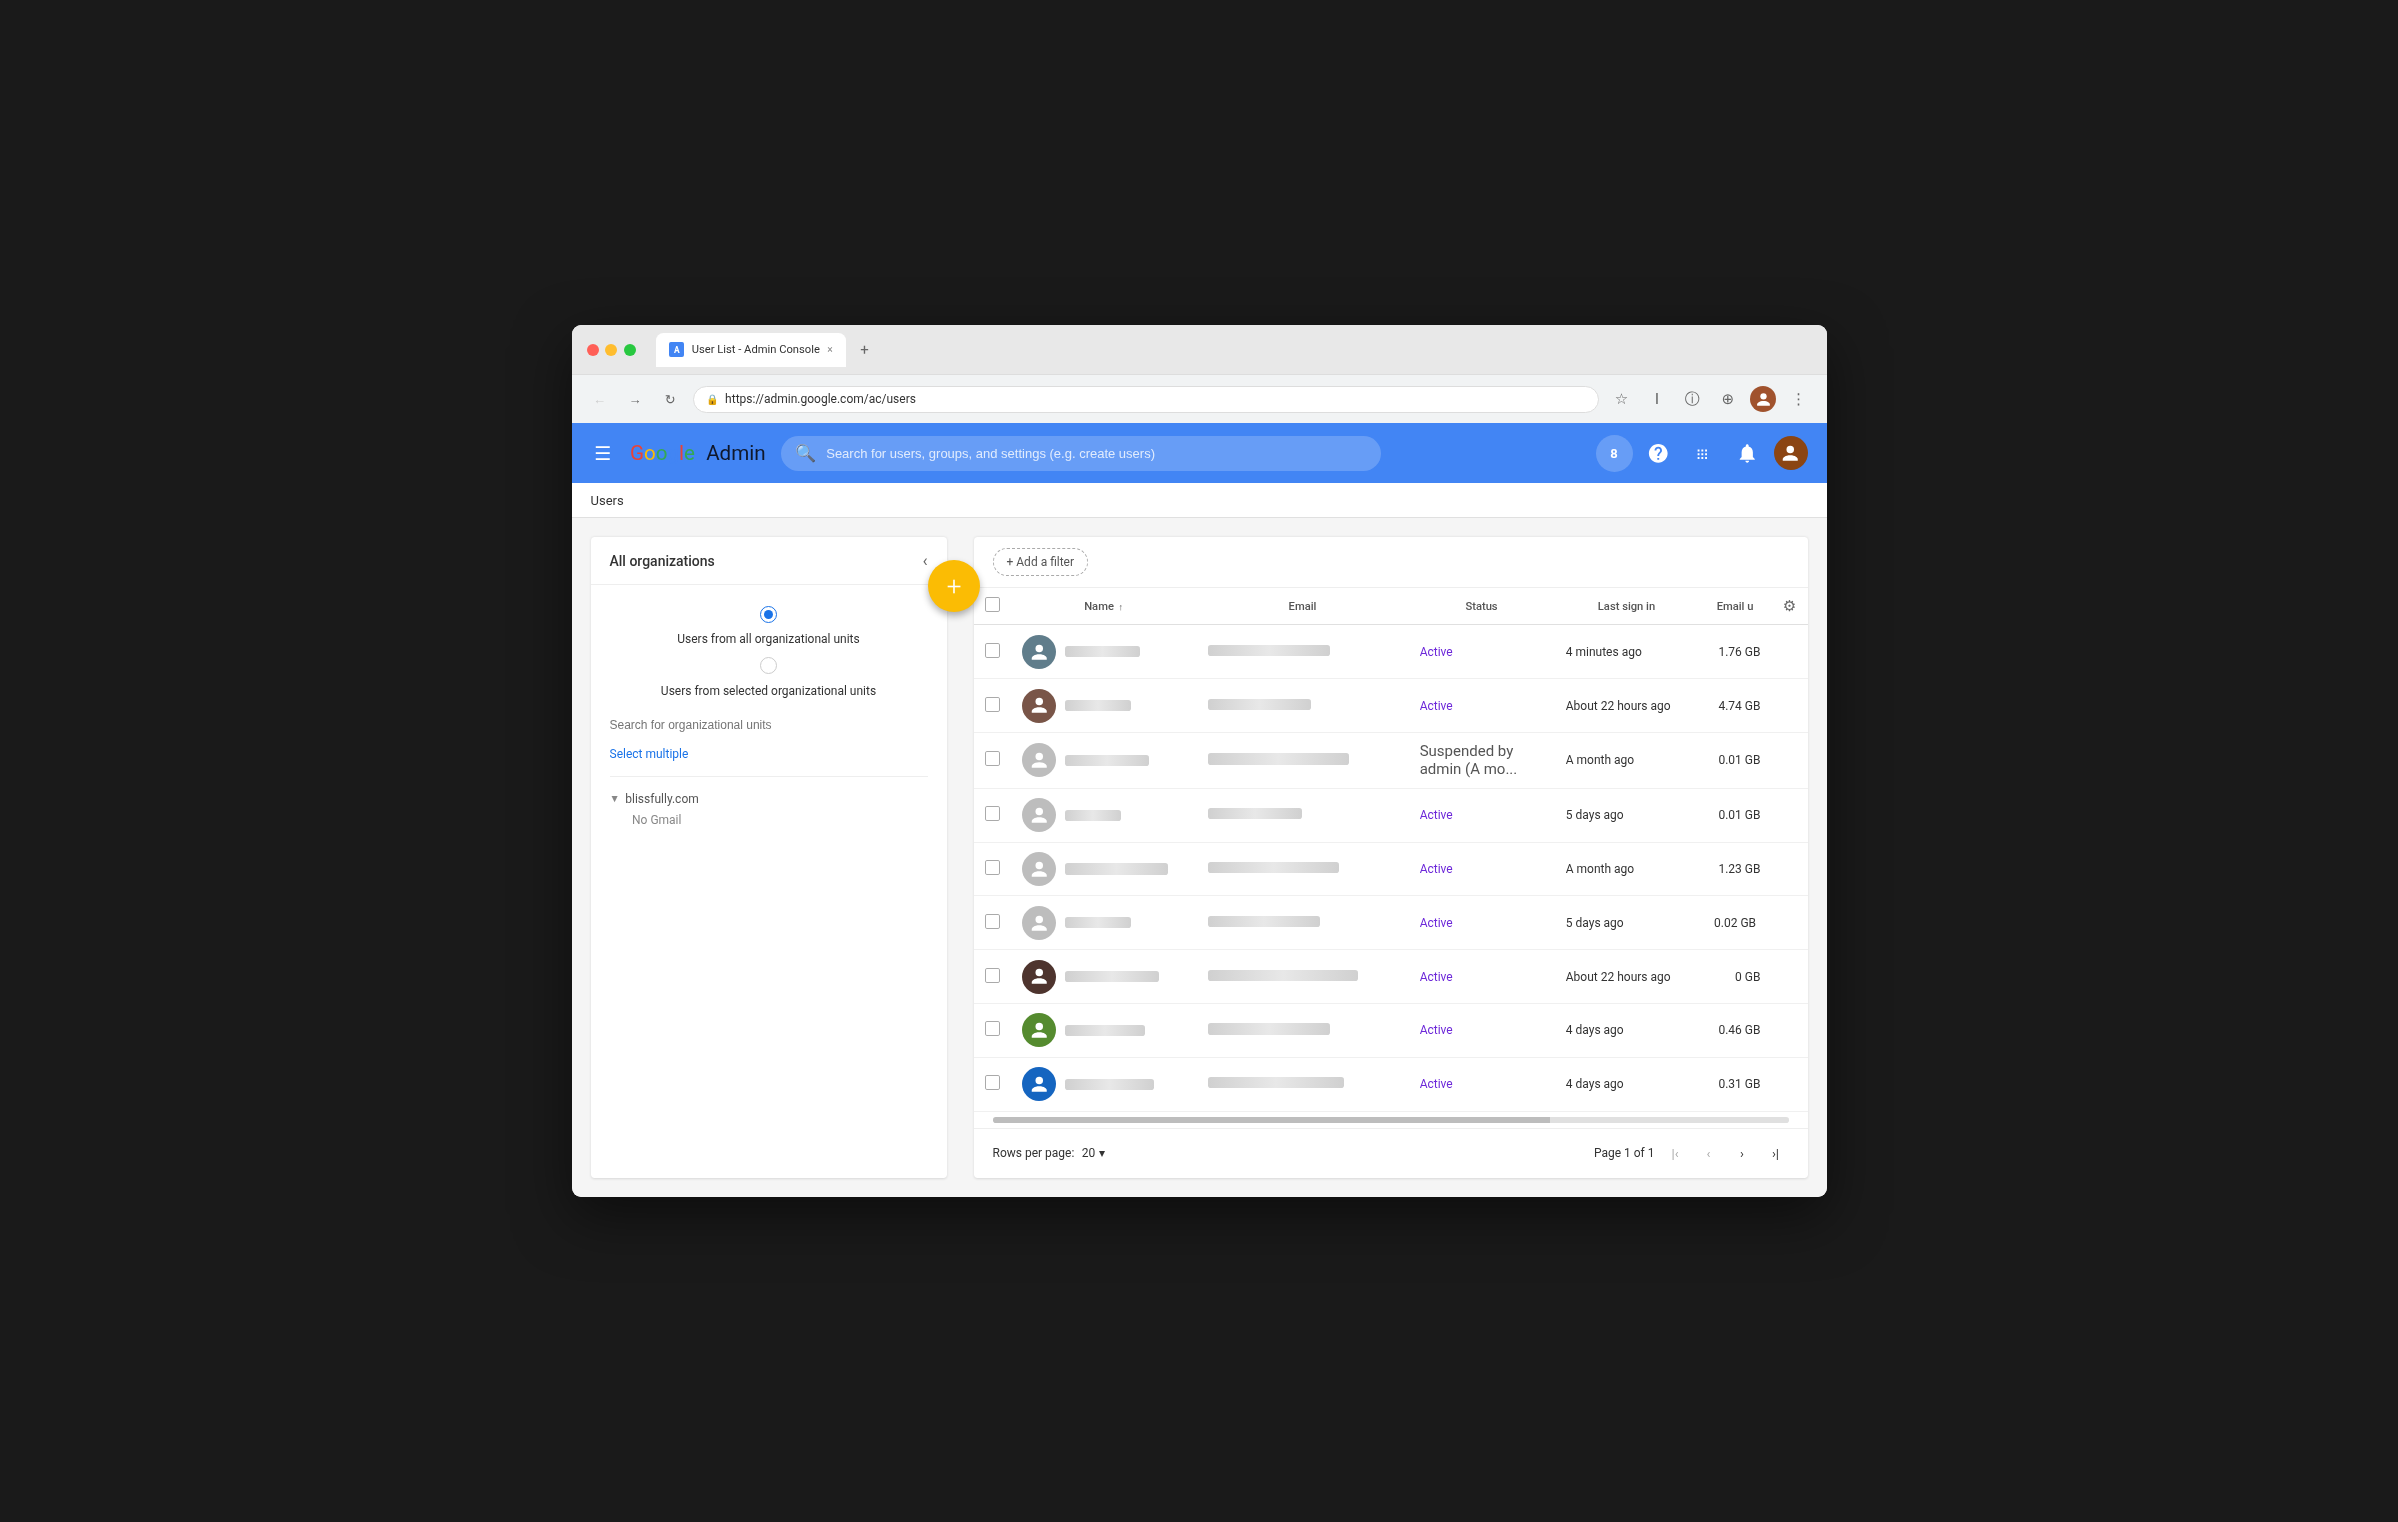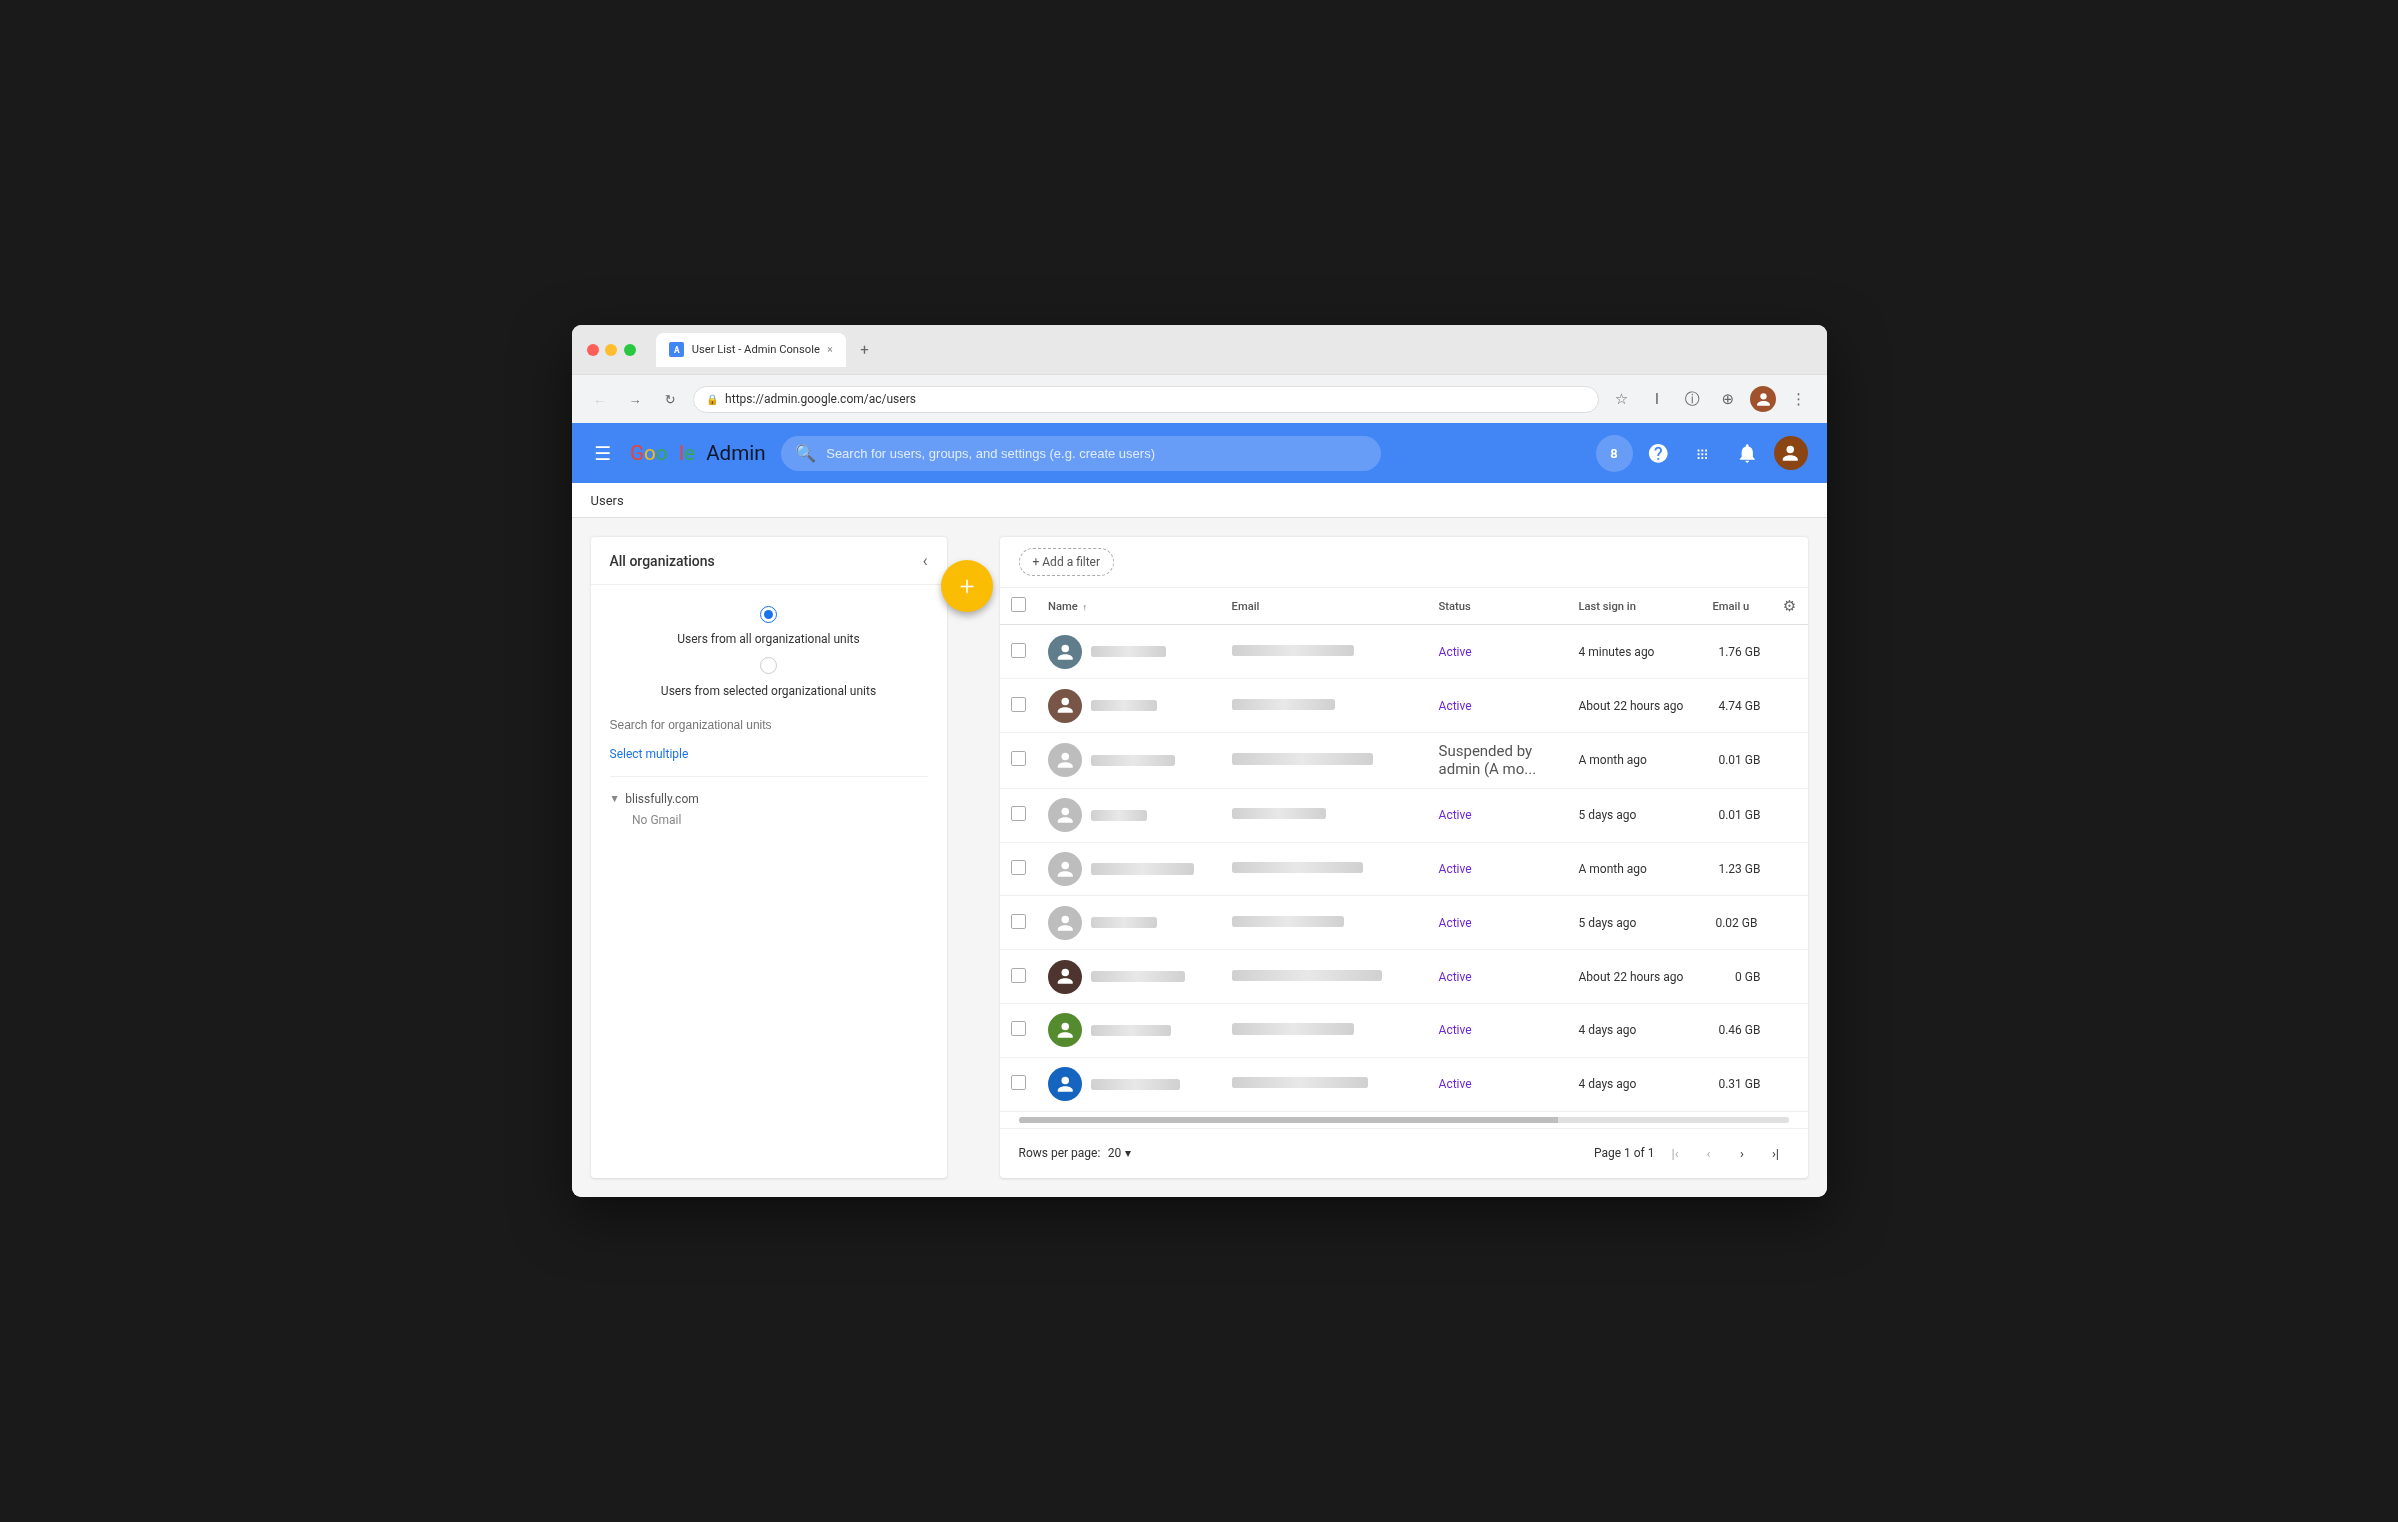--- a/index.html
+++ b/index.html
@@ -238,21 +238,21 @@
       border-bottom: 0.9px solid #e0e0e0;
       font-size: 13px;
       color: #333;
     }
 
     
     .main-content {
       background: #f5f5f5;
       display: flex;
       padding: 19px;
-      gap: 17px;
+      gap: 4px;
       min-height: 543px;
     }
 
     
     .sidebar {
       width: 356px;
       background: #fff;
       border-radius: 3.7px;
       box-shadow: 0 0.9px 2.8px rgba(0,0,0,0.12);
       flex-shrink: 0;
@@ -446,21 +446,21 @@
     }
 
     
     .users-table {
       width: 100%;
       border-collapse: collapse;
       font-size: 12px;
     }
     .users-table thead th {
       padding: 9.4px 11.2px;
-      text-align: left;
+      text-align: center;
       font-weight: 500;
       color: #555;
       border-bottom: 0.9px solid #e0e0e0;
       background: #fff;
       font-size: 11.2px;
     }
     .users-table thead th.sortable {
       cursor: pointer;
     }
     .sort-arrow { font-size: 9.4px; margin-left: 1.9px; }

